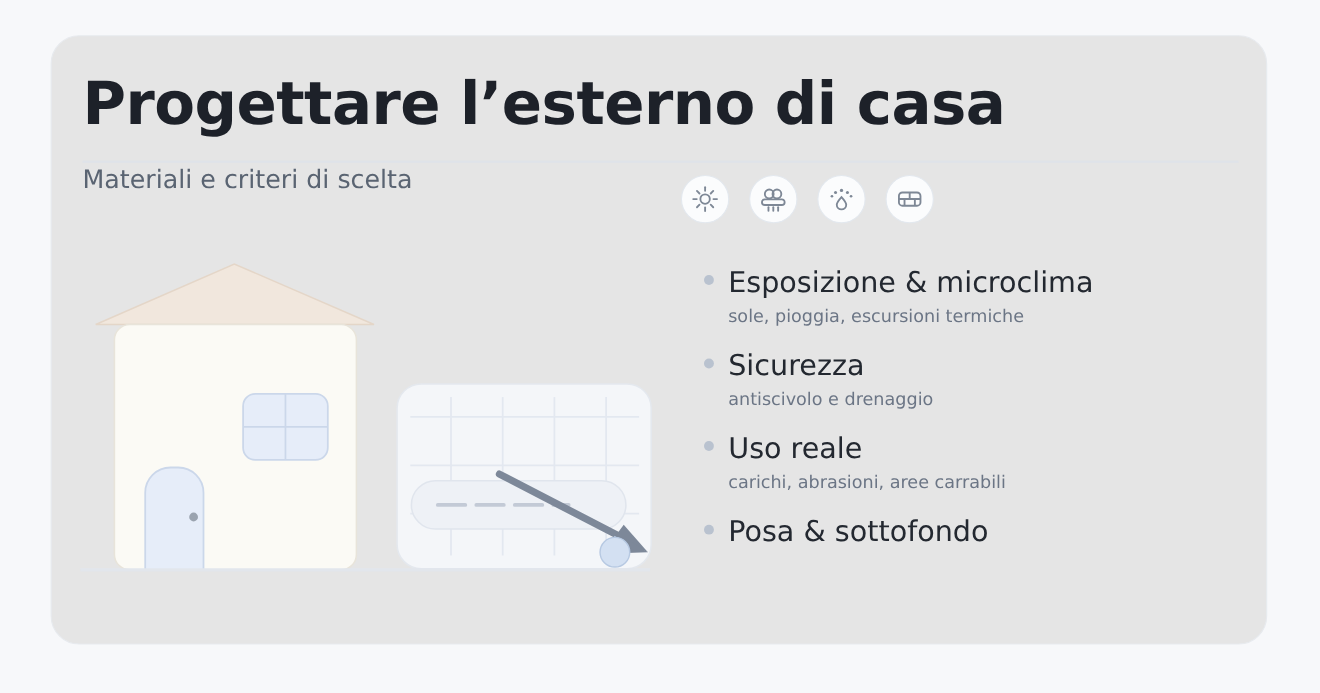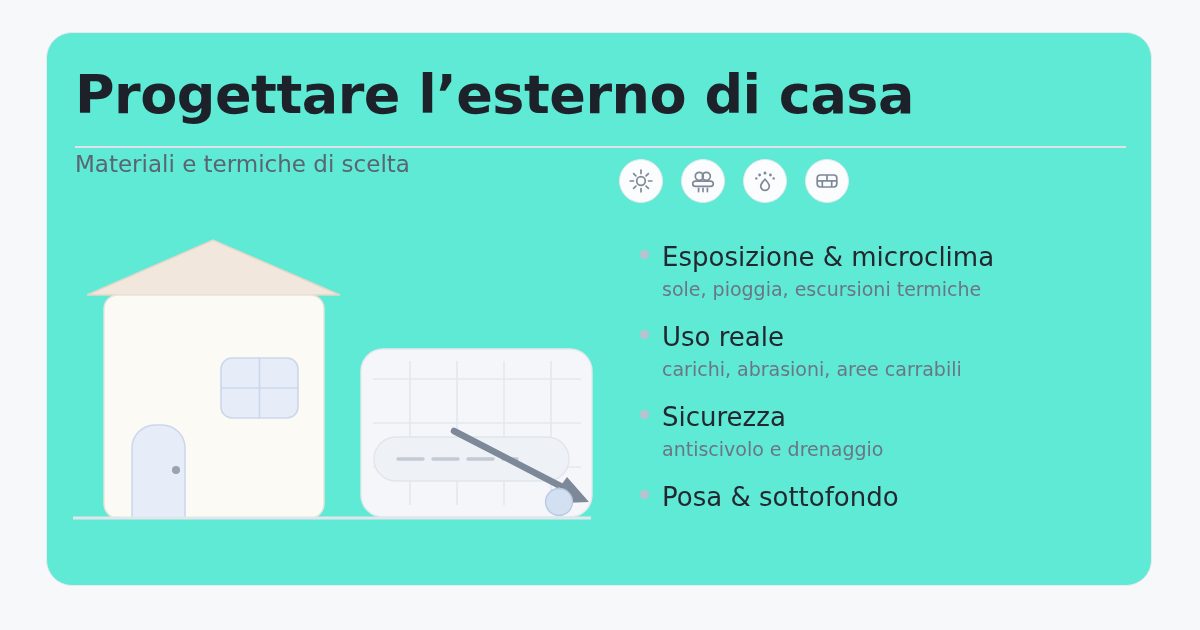--- a/index.html
+++ b/index.html
@@ -10,21 +10,21 @@
     font-family:"DejaVu Sans", sans-serif;
     overflow:hidden;
   }
   #stage{ position:relative; width:1200px; height:630px; }
 
   
   .card{
     position:absolute;
     left:46px; top:32px;
     width:1106px; height:554px;
-    background:#5eead4;
+    background:#e5e5e5;
     border:1px solid #e7eaee;
     border-radius:26px;
   }
 
   
   .title{
     position:absolute; left:28px; top:30px;
     font-size:54px; font-weight:700; letter-spacing:-0.5px;
     color:#1d2129; white-space:nowrap;
     font-family:"DejaVu Sans", sans-serif;
@@ -64,34 +64,34 @@
   .dot{
     position:absolute; left:0; top:9px;
     width:9px; height:9px; border-radius:50%;
     background:#b9c2cf;
   }
   .li-title{
     font-size:26px; color:#232830; font-weight:400;
     line-height:1.25; white-space:nowrap;
   }
   .li-sub{
-    font-size:19px; color:#6b7585; font-weight:400;
+    font-size:16px; color:#6b7585; font-weight:400;
     line-height:1.45; margin-top:2px; white-space:nowrap;
   }
 </style>
 </head>
 <body>
 
 <div id="stage">
 
   <div class="card">
 
     <div class="title">Progettare l’esterno di casa</div>
     <div class="rule"></div>
-    <div class="subtitle">Materiali e termiche di scelta</div>
+    <div class="subtitle">Materiali e criteri di scelta</div>
 
     <div class="chips">
 
       <div class="chip">
         <span>
           <svg width="26" height="26" viewBox="0 0 26 26" fill="none" stroke="#7e8896" stroke-width="1.7">
             <circle cx="13" cy="13" r="4.3"></circle>
             <line x1="13" y1="2.2" x2="13" y2="5.4" stroke-linecap="round"></line>
             <line x1="13" y1="20.6" x2="13" y2="23.8" stroke-linecap="round"></line>
             <line x1="2.2" y1="13" x2="5.4" y2="13" stroke-linecap="round"></line>
@@ -201,31 +201,31 @@
     <div class="list">
 
       <div class="li">
         <span class="dot"></span>
         <div class="li-title">Esposizione &amp; microclima</div>
         <div class="li-sub">sole, pioggia, escursioni termiche</div>
       </div>
 
       <div class="li">
         <span class="dot"></span>
+        <div class="li-title">Sicurezza</div>
+        <div class="li-sub">antiscivolo e drenaggio</div>
+      </div>
+
+      <div class="li">
+        <span class="dot"></span>
         <div class="li-title">Uso reale</div>
         <div class="li-sub">carichi, abrasioni, aree carrabili</div>
       </div>
 
       <div class="li">
         <span class="dot"></span>
-        <div class="li-title">Sicurezza</div>
-        <div class="li-sub">antiscivolo e drenaggio</div>
-      </div>
-
-      <div class="li">
-        <span class="dot"></span>
         <div class="li-title">Posa &amp; sottofondo</div>
       </div>
 
     </div>
 
   </div>
 </div>
 
 </body></html>

